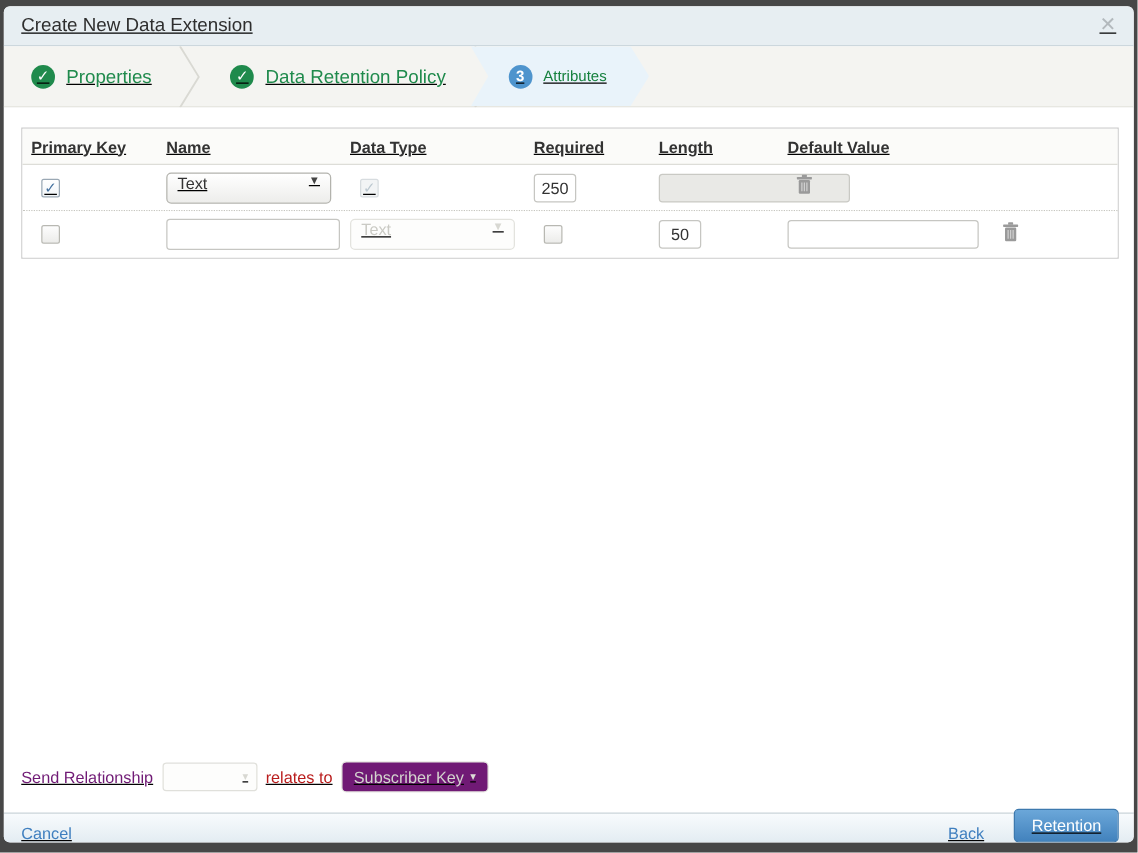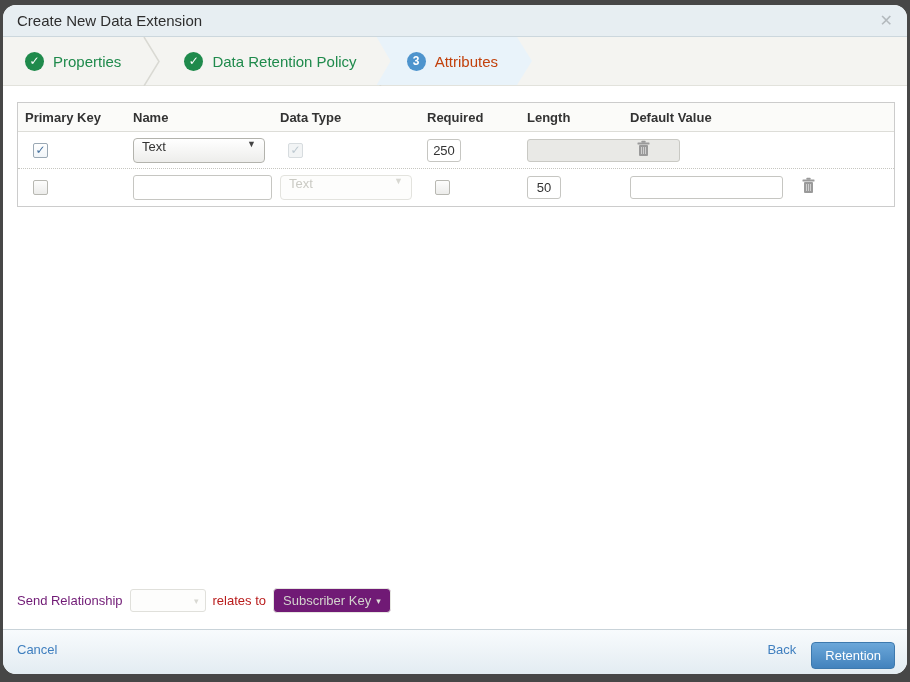--- a/index.html
+++ b/index.html
@@ -5,24 +5,25 @@
   * { box-sizing: border-box; margin: 0; padding: 0; }
   html, body { width: 910px; height: 682px; }
   body {
     background: #474747;
     padding: 5px 3px 8px 3px;
     font-family: "Liberation Sans", "DejaVu Sans", sans-serif;
   }
   .modal {
     width: 904px; height: 669px;
     background: #ffffff;
-    border-radius: 13px;
+    border-radius: 5px;
     overflow: hidden;
     display: flex;
     flex-direction: column;
+    text-decoration: underline;
   }
   
   .titlebar {
     height: 32px;
     background: #e7eef2;
     border-bottom: 1px solid #ccd7dd;
     display: flex;
     align-items: center;
     padding: 0 14px;
     flex: 0 0 auto;
@@ -61,21 +62,21 @@
   .step.done .label { color: #1f8a4c; font-size: 15px; }
   .step .badge .tick { font-size: 12px; font-weight: bold; }
   .sep { display: flex; align-items: center; }
   .step.active {
     background: #e9f3fa;
     clip-path: polygon(0 0, calc(100% - 15px) 0, 100% 50%, calc(100% - 15px) 100%, 0 100%, 14px 50%);
     padding: 0 34px 0 30px;
     margin-left: -21px;
   }
   .step.active .badge { background: #4e94cd; }
-  .step.active .label { color: #c2410c; font-size: 15px; }
+  .step.active .label { color: #15803d; font-size: 12px; }
   
   .content {
     flex: 1 1 auto;
     background: #fff;
     display: flex;
     flex-direction: column;
     padding: 16px 14px 10px 14px;
     overflow: hidden;
   }
   .attr-table {
@@ -177,29 +178,29 @@
     border-radius: 4px;
     background: #701a75;
     display: flex; align-items: center; gap: 5px;
     padding: 0 9px;
     font-size: 13px; color: #d3d3ce;
   }
   .rel-btn .caret { font-size: 9px; color: #dddDD7; }
   
   .footer {
     flex: 0 0 auto;
-    height: 45px;
+    height: 24px;
     background: linear-gradient(#f8fbfd, #e3ecf2);
     border-top: 1px solid #c9d3d9;
     display: flex;
-    align-items: flex-start;
+    align-items: flex-end;
     padding: 12px 12px 0 14px;
   }
   .link { color: #3f7fbf; font-size: 13px; text-decoration: none; cursor: pointer; }
-  .footer .back { margin-left: auto; margin-right: 15px; }
+  .footer .back { margin-left: auto; margin-right: 24px; }
   .btn-primary {
     background: linear-gradient(#6ba7d9, #4282bd);
     border: 1px solid #3d79ae;
     border-radius: 4px;
     color: #fff;
     font-size: 13px;
     padding: 5px 13px;
     cursor: pointer;
     font-family: "Liberation Sans", "DejaVu Sans", sans-serif;
   }

